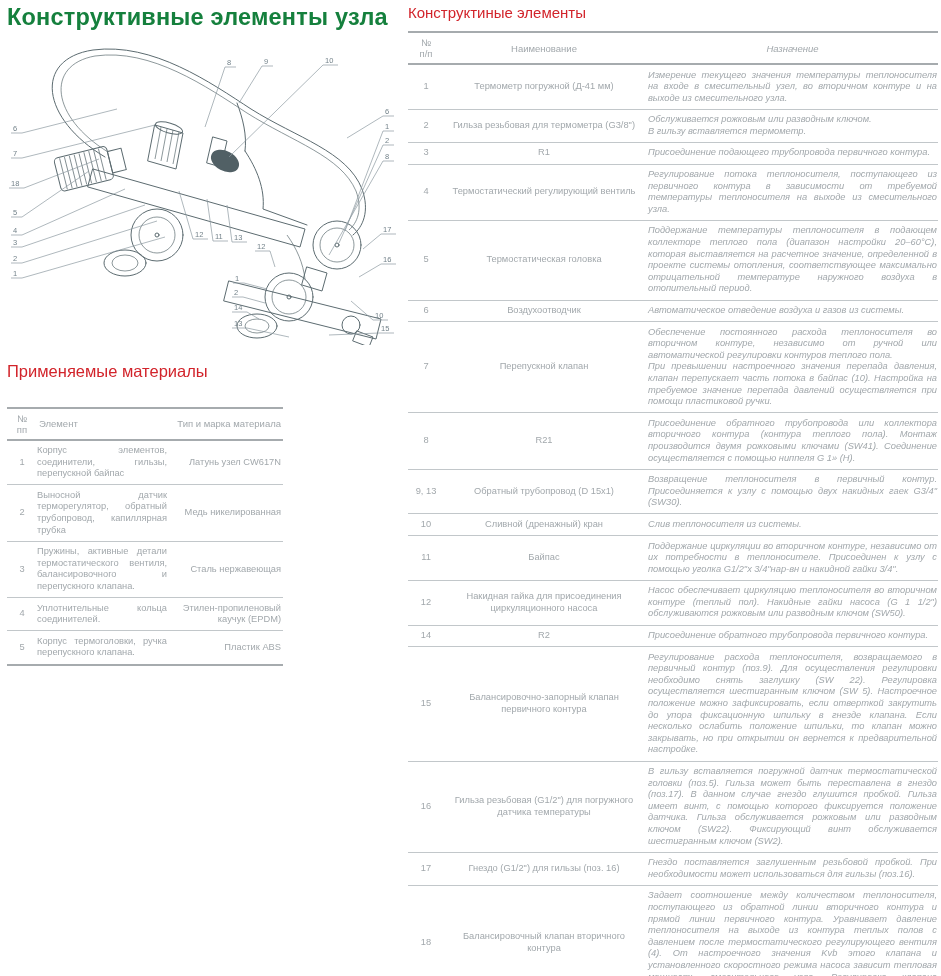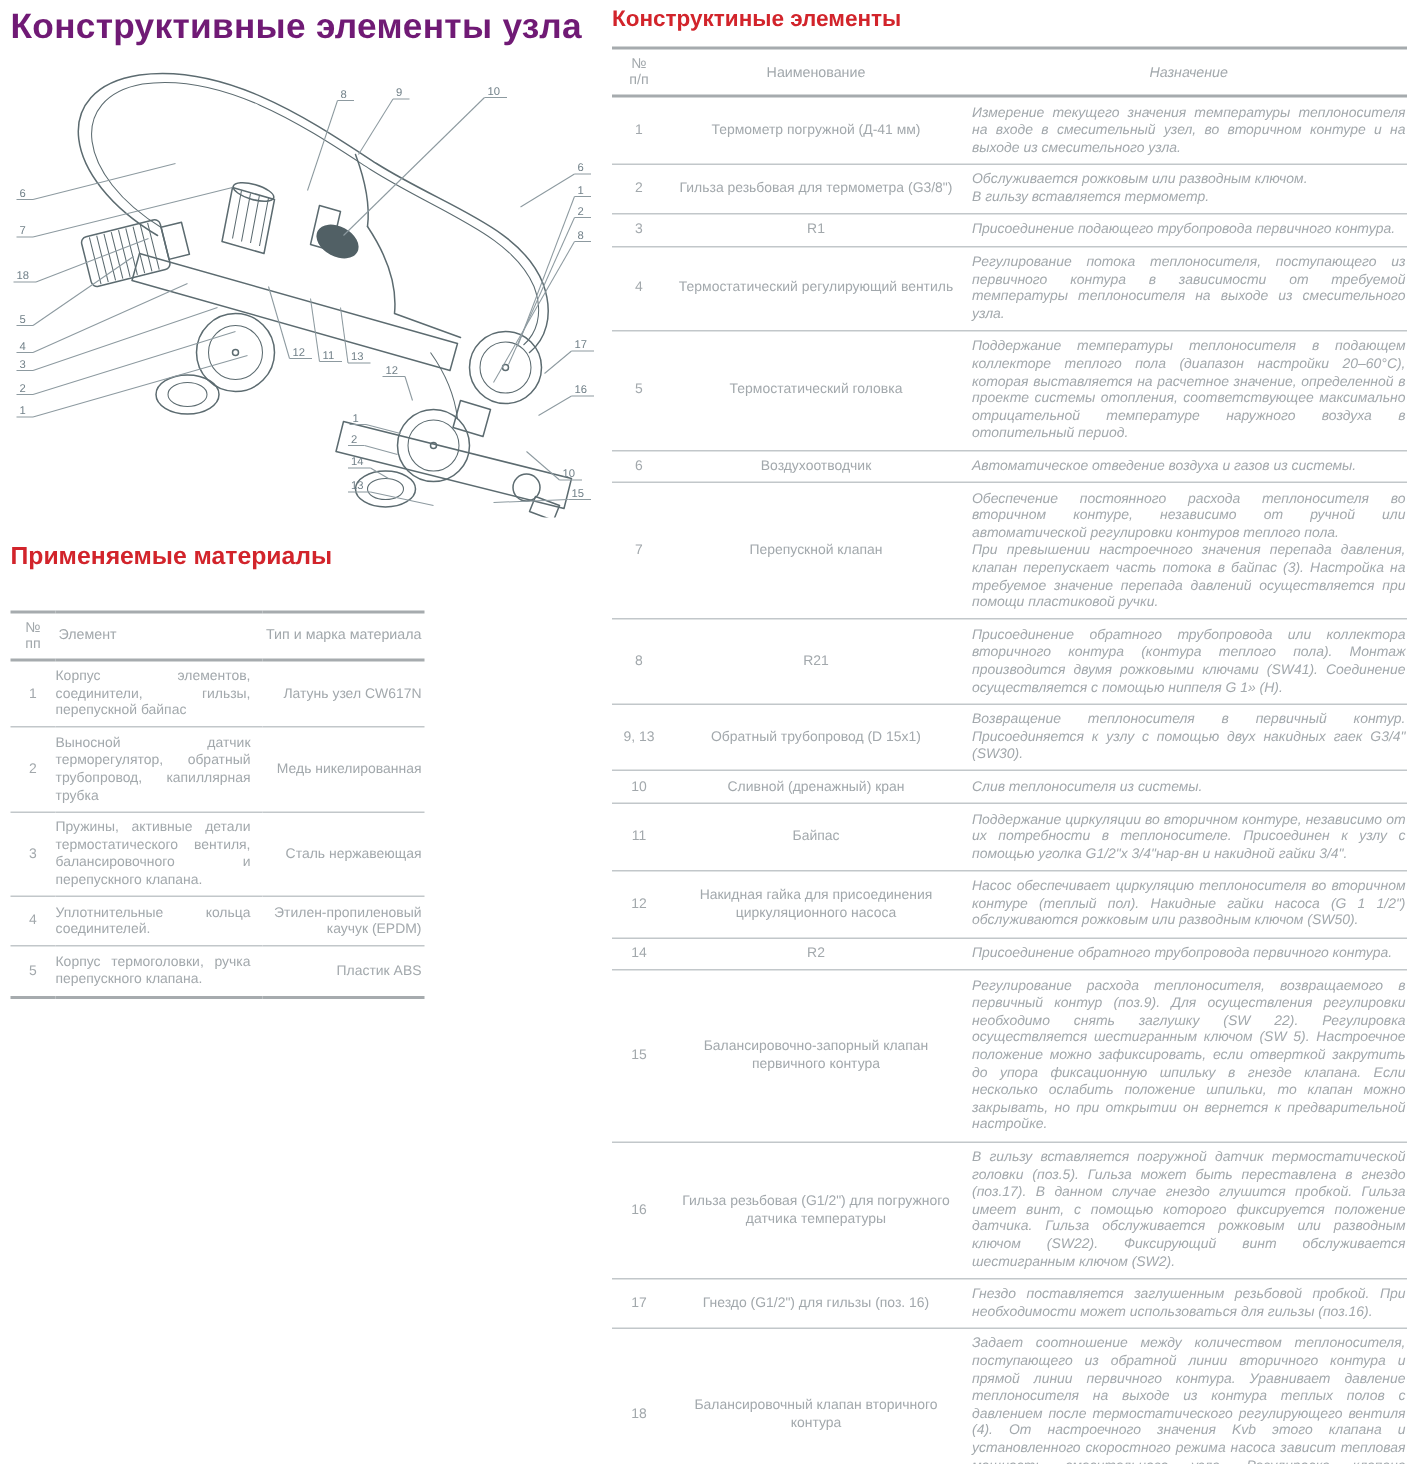--- a/index.html
+++ b/index.html
@@ -6,25 +6,25 @@
   body{
     width:941px;height:976px;overflow:hidden;position:relative;
     background:#ffffff;font-family:"Liberation Sans",sans-serif;
     -webkit-font-smoothing:antialiased;
   }
   .page{position:absolute;inset:0;}
   .left-col{position:absolute;left:7px;top:0;width:392px;}
   .right-col{position:absolute;left:408px;top:0;width:530px;}
 
   .page-title{
-    color:#701a75;font-size:23.5px;line-height:1.26;font-weight:bold;
+    color:#15803d;font-size:23.5px;line-height:1.26;font-weight:bold;
     margin:3px 0 0 0;text-align:justify;letter-spacing:.2px;
   }
   .section-heading{
-    color:#d2242b;font-weight:bold;margin:0;
+    color:#d2242b;font-weight:normal;margin:0;
   }
   .materials-heading{font-size:16.5px;margin-top:17px;}
   .elements-heading{font-size:15px;margin:4px 0 10px 0;}
 
   figure.drawing{margin:6px 0 0 0;width:400px;height:306px;}
   .dw{stroke:#5c6b70;stroke-width:1;fill:none;stroke-linejoin:round;stroke-linecap:round;}
   .dw-thin{stroke:#5c6b70;stroke-width:.7;fill:none;}
   .callout-num{font-size:7.5px;fill:#73828a;}
   .callout-line{stroke:#8d9aa0;stroke-width:.7;}
 
@@ -267,38 +267,38 @@
           </tr>
           <tr>
             <td class="col-num">4</td>
             <td class="col-name">Термостатический регулирующий вентиль</td>
             <td class="col-purpose">
               <div>Регулирование потока теплоносителя, поступающего из первичного контура в зависимости от требуемой температуры теплоносителя на выходе из смесительного узла.</div>
             </td>
           </tr>
           <tr>
             <td class="col-num">5</td>
-            <td class="col-name">Термостатический головка</td>
+            <td class="col-name">Термостатическая головка</td>
             <td class="col-purpose">
               <div>Поддержание температуры теплоносителя в подающем коллекторе теплого пола (диапазон настройки 20–60°С), которая выставляется на расчетное значение, определенной в проекте системы отопления, соответствующее максимально отрицательной температуре наружного воздуха в отопительный период.</div>
             </td>
           </tr>
           <tr>
             <td class="col-num">6</td>
             <td class="col-name">Воздухоотводчик</td>
             <td class="col-purpose">
               <div>Автоматическое отведение воздуха и газов из системы.</div>
             </td>
           </tr>
           <tr>
             <td class="col-num">7</td>
             <td class="col-name">Перепускной клапан</td>
             <td class="col-purpose">
               <div>Обеспечение постоянного расхода теплоносителя во вторичном контуре, независимо от ручной или автоматической регулировки контуров теплого пола.</div>
-              <div>При превышении настроечного значения перепада давления, клапан перепускает часть потока в байпас (3). Настройка на требуемое значение перепада давлений осуществляется при помощи пластиковой ручки.</div>
+              <div>При превышении настроечного значения перепада давления, клапан перепускает часть потока в байпас (10). Настройка на требуемое значение перепада давлений осуществляется при помощи пластиковой ручки.</div>
             </td>
           </tr>
           <tr>
             <td class="col-num">8</td>
             <td class="col-name">R21</td>
             <td class="col-purpose">
               <div>Присоединение обратного трубопровода или коллектора вторичного контура (контура теплого пола). Монтаж производится двумя рожковыми ключами (SW41). Соединение осуществляется с помощью ниппеля G 1» (Н).</div>
             </td>
           </tr>
           <tr>

